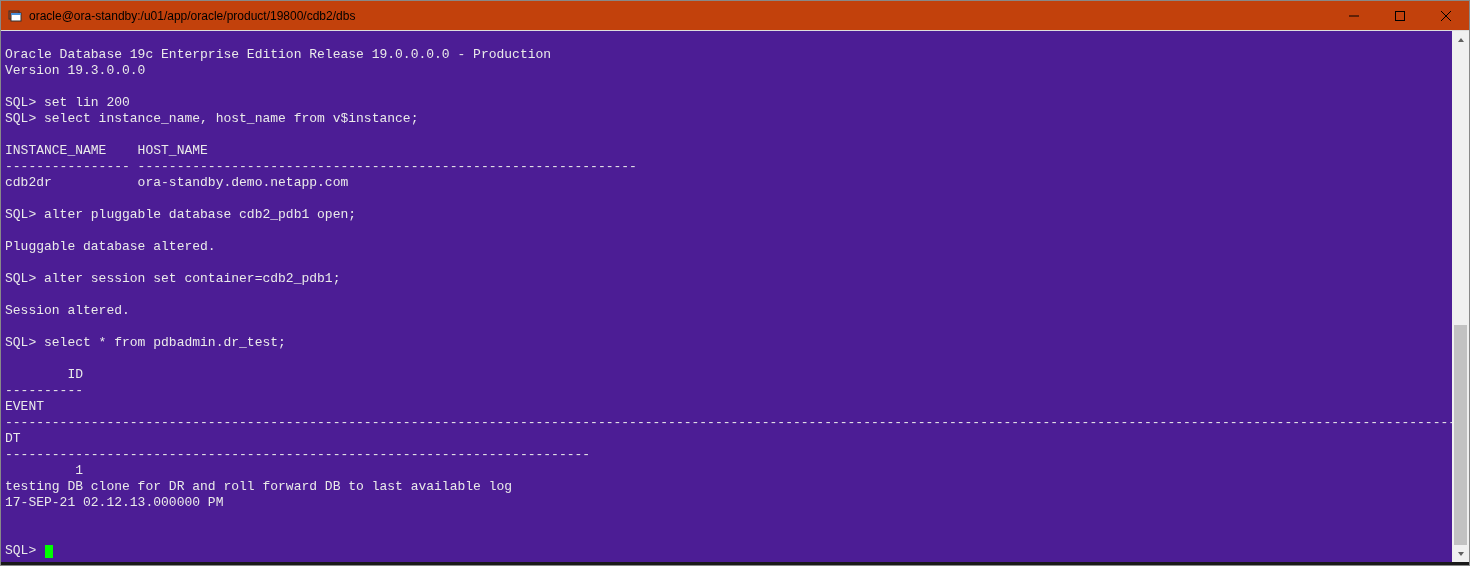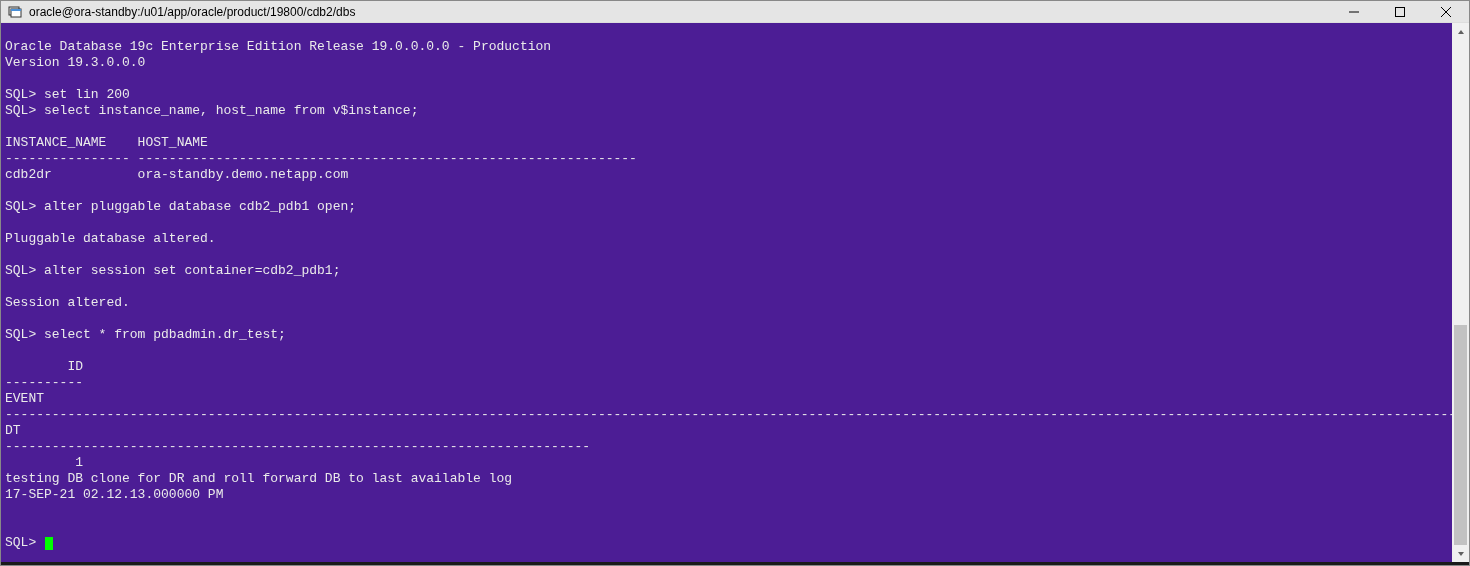--- a/index.html
+++ b/index.html
@@ -16,22 +16,22 @@
     }
     .window {
       width: 100%;
       height: 100%;
       background: #ffffff;
       display: flex;
       flex-direction: column;
       border: 1px solid #888;
     }
     .titlebar {
-      height: 22px;
-      background: #e5e5e5;
+      height: 30px;
+      background: #c2410c;
       display: flex;
       align-items: center;
       padding-left: 6px;
       border-bottom: 1px solid #ddd;
       color: #000;
       font-size: 12px;
     }
     .titlebar-icon {
       width: 16px;
       height: 16px;

